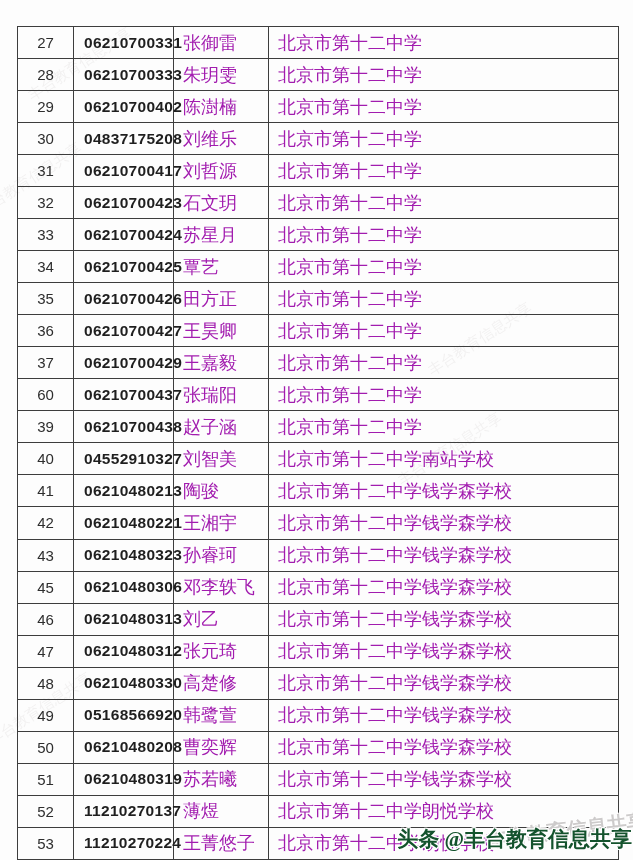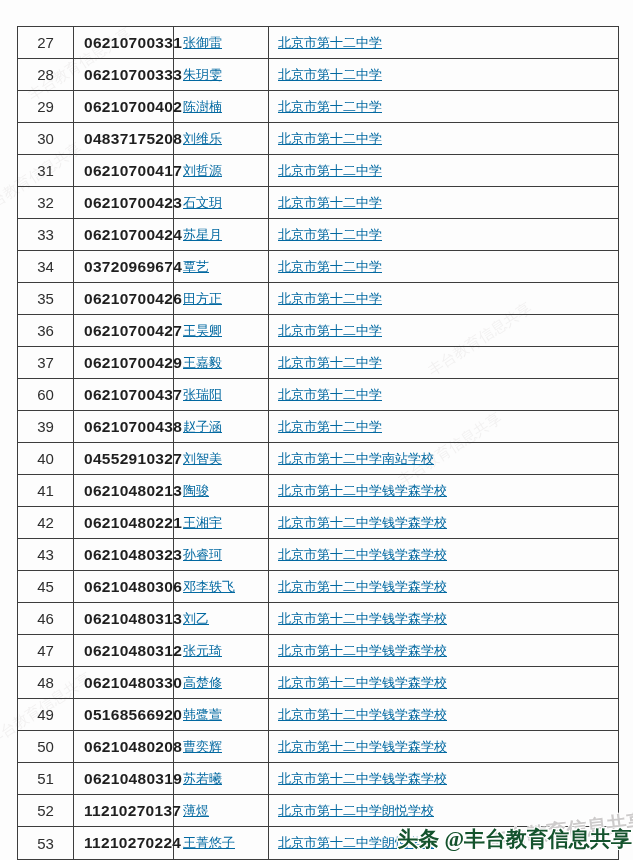--- a/index.html
+++ b/index.html
@@ -59,26 +59,25 @@
   td.col-id {
     font-family: "Liberation Sans", sans-serif;
     font-size: 15.5px;
     font-weight: 600;
     color: #1f1f1f;
     padding-left: 10px;
     letter-spacing: 0.3px;
   }
   td.col-name, td.col-school {
     font-family: "Liberation Serif", "DejaVu Serif", serif;
-    font-size: 13px;
-    color: #0369a1;
+    font-size: 18px;
+    color: #a21caf;
     padding-left: 9px;
     white-space: nowrap;
     overflow: hidden;
-    text-decoration: underline;
   }
   
   .tt-watermark {
     position: absolute;
     right: 1px;
     bottom: 7px;
     z-index: 5;
     font-family: "Liberation Serif", "DejaVu Serif", serif;
     font-size: 21px;
     font-weight: 700;
@@ -160,21 +159,21 @@
           <td class="col-school">北京市第十二中学</td>
         </tr>
         <tr>
           <td class="col-num">33</td>
           <td class="col-id">06210700424</td>
           <td class="col-name">苏星月</td>
           <td class="col-school">北京市第十二中学</td>
         </tr>
         <tr>
           <td class="col-num">34</td>
-          <td class="col-id">03720969674</td>
+          <td class="col-id">06210700425</td>
           <td class="col-name">覃艺</td>
           <td class="col-school">北京市第十二中学</td>
         </tr>
         <tr>
           <td class="col-num">35</td>
           <td class="col-id">06210700426</td>
           <td class="col-name">田方正</td>
           <td class="col-school">北京市第十二中学</td>
         </tr>
         <tr>

